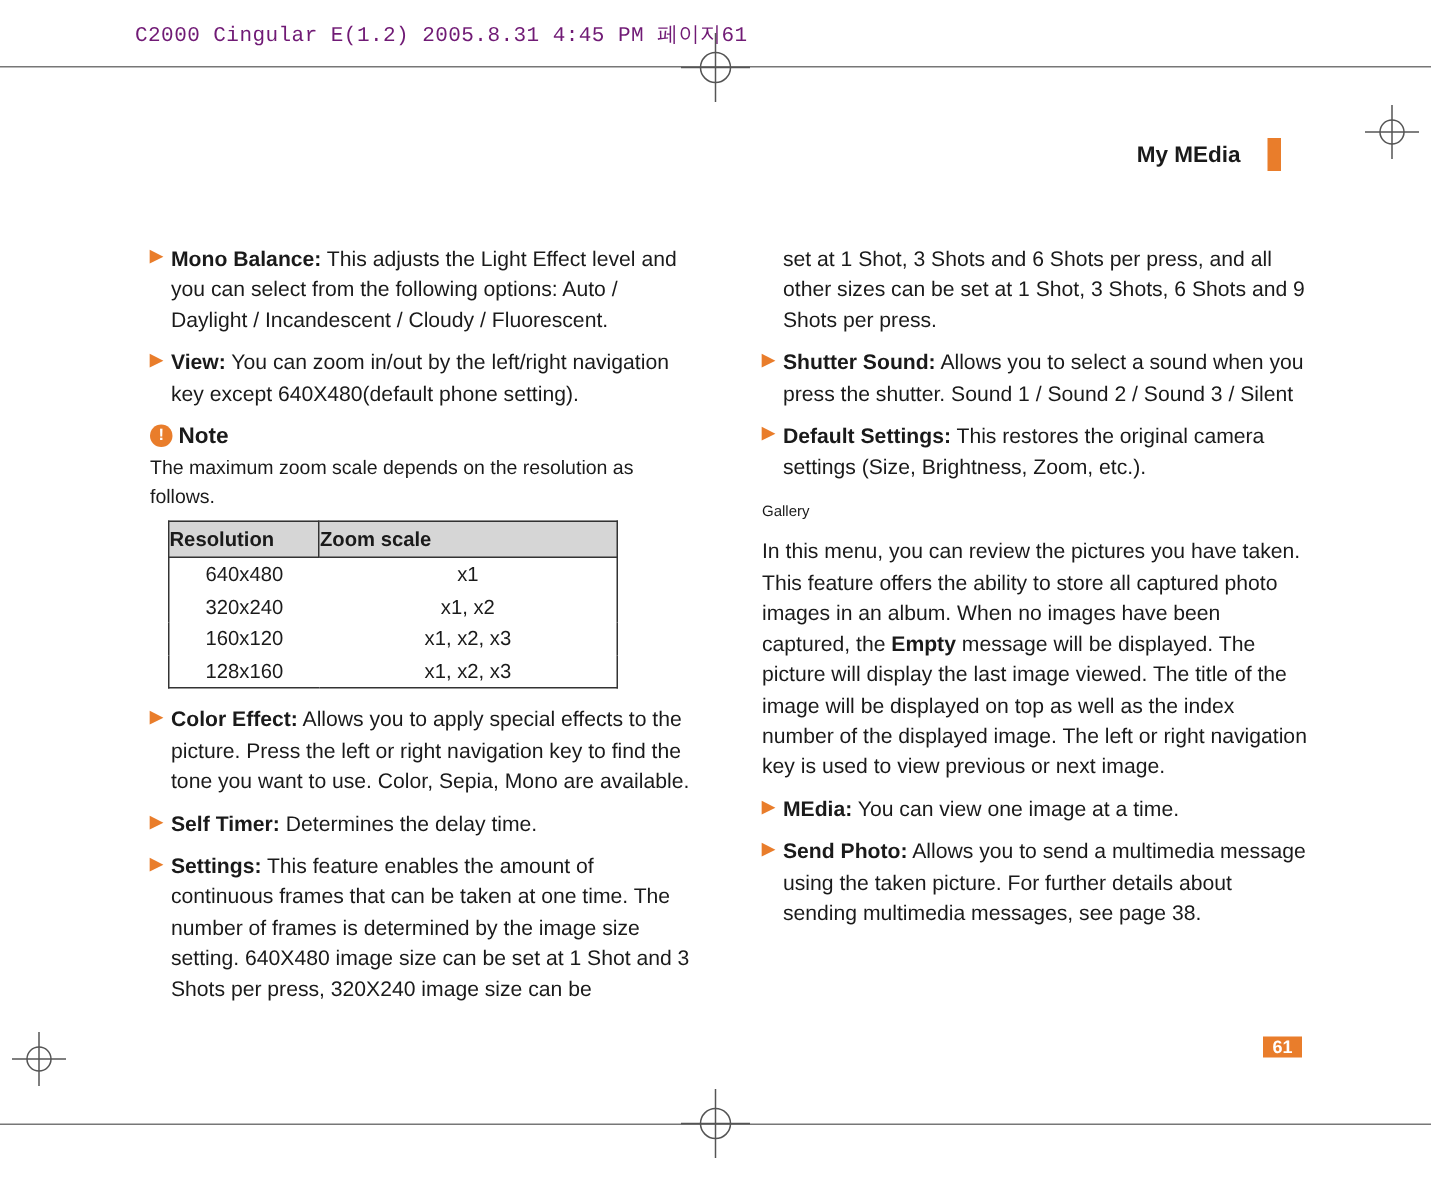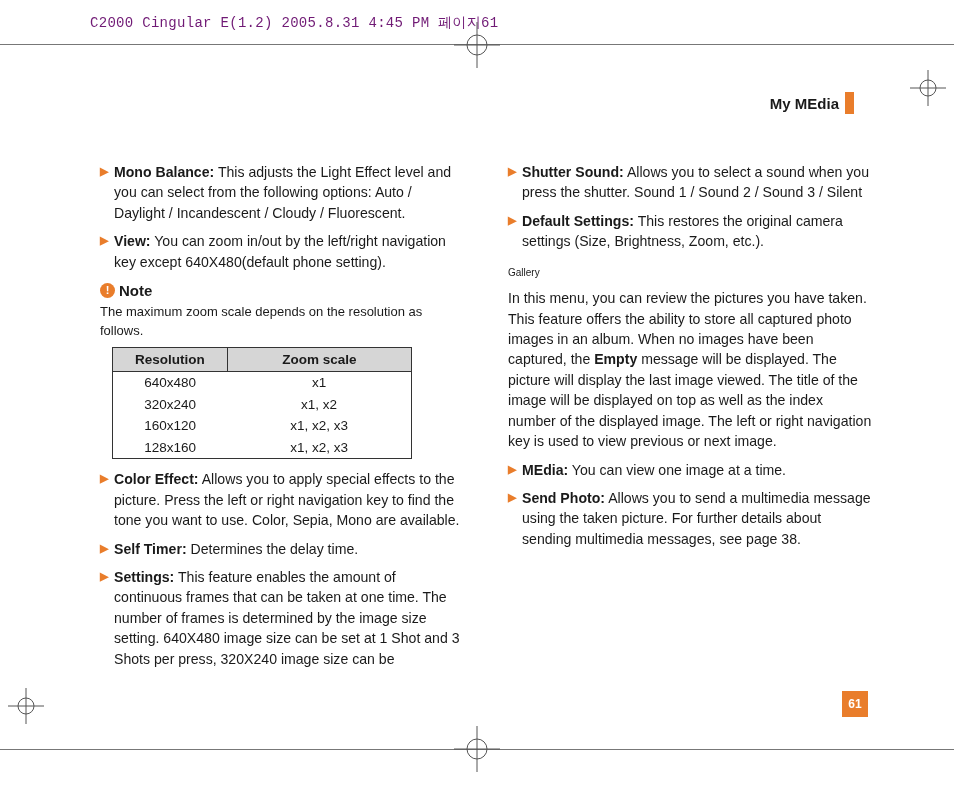--- a/index.html
+++ b/index.html
@@ -66,21 +66,21 @@
     right: 0;
     height: 1px;
     background: #777;
   }
   .section-header {
     position: absolute;
     top: 92px;
     right: 100px;
     display: flex;
     align-items: center;
-    gap: 6px;
+    gap: 18px;
   }
   .section-header-text {
     font-weight: bold;
     font-size: 15px;
   }
   .section-header-bar {
     width: 9px;
     height: 22px;
     background: #e97d2b;
   }
@@ -133,23 +133,23 @@
   .note-text { font-size: 13px; margin-bottom: 6px; }
   table.zoom-table {
     border-collapse: collapse;
     width: 300px;
     margin: 4px 0 10px 12px;
     font-size: 13.5px;
   }
   table.zoom-table th {
     background: #d6d6d6;
     border: 1px solid #333;
-    padding: 2px 22px;
-    font-weight: bold;
-    text-align: center;
+    padding: 2px 0;
+    font-weight: bold;
+    text-align: left;
   }
   table.zoom-table td {
     padding: 1px 24px;
     text-align: center;
   }
   table.zoom-table td:first-child { width: 100px; }
   table.zoom-table {
     border-bottom: 1px solid #333;
     border-left: 1px solid #333;
     border-right: 1px solid #333;
@@ -158,21 +158,21 @@
     font-weight: normal;
     font-size: 10px;
     margin: 14px 0 8px 0;
   }
   .para { margin-bottom: 8px; }
   .page-badge {
     position: absolute;
     right: 86px;
     top: 691px;
     width: 26px;
-    height: 26px;
+    height: 14px;
     background: #e97d2b;
     color: #fff;
     font-size: 12px;
     font-weight: bold;
     display: flex;
     align-items: center;
     justify-content: center;
   }
 </style>
 </head>
@@ -286,20 +286,21 @@
       <div class="bullet-arrow">▶</div>
       <div class="bullet-text">
         <span class="bold">Settings:</span><span> This feature enables the amount of continuous frames that can be taken at one time. The number of frames is determined by the image size setting. 640X480 image size can be set at 1 Shot and 3 Shots per press, 320X240 image size can be</span>
       </div>
     </div>
 
   </div>
 
   <div class="col">
 
+    <div class="para" style="padding-left:14px;">set at 1 Shot, 3 Shots and 6 Shots per press, and all other sizes can be set at 1 Shot, 3 Shots, 6 Shots and 9 Shots per press.</div>
 
     <div class="bullet-item">
       <div class="bullet-arrow">▶</div>
       <div class="bullet-text">
         <span class="bold">Shutter Sound:</span><span> Allows you to select a sound when you press the shutter. Sound 1 / Sound 2 / Sound 3 / Silent</span>
       </div>
     </div>
 
     <div class="bullet-item">
       <div class="bullet-arrow">▶</div>

